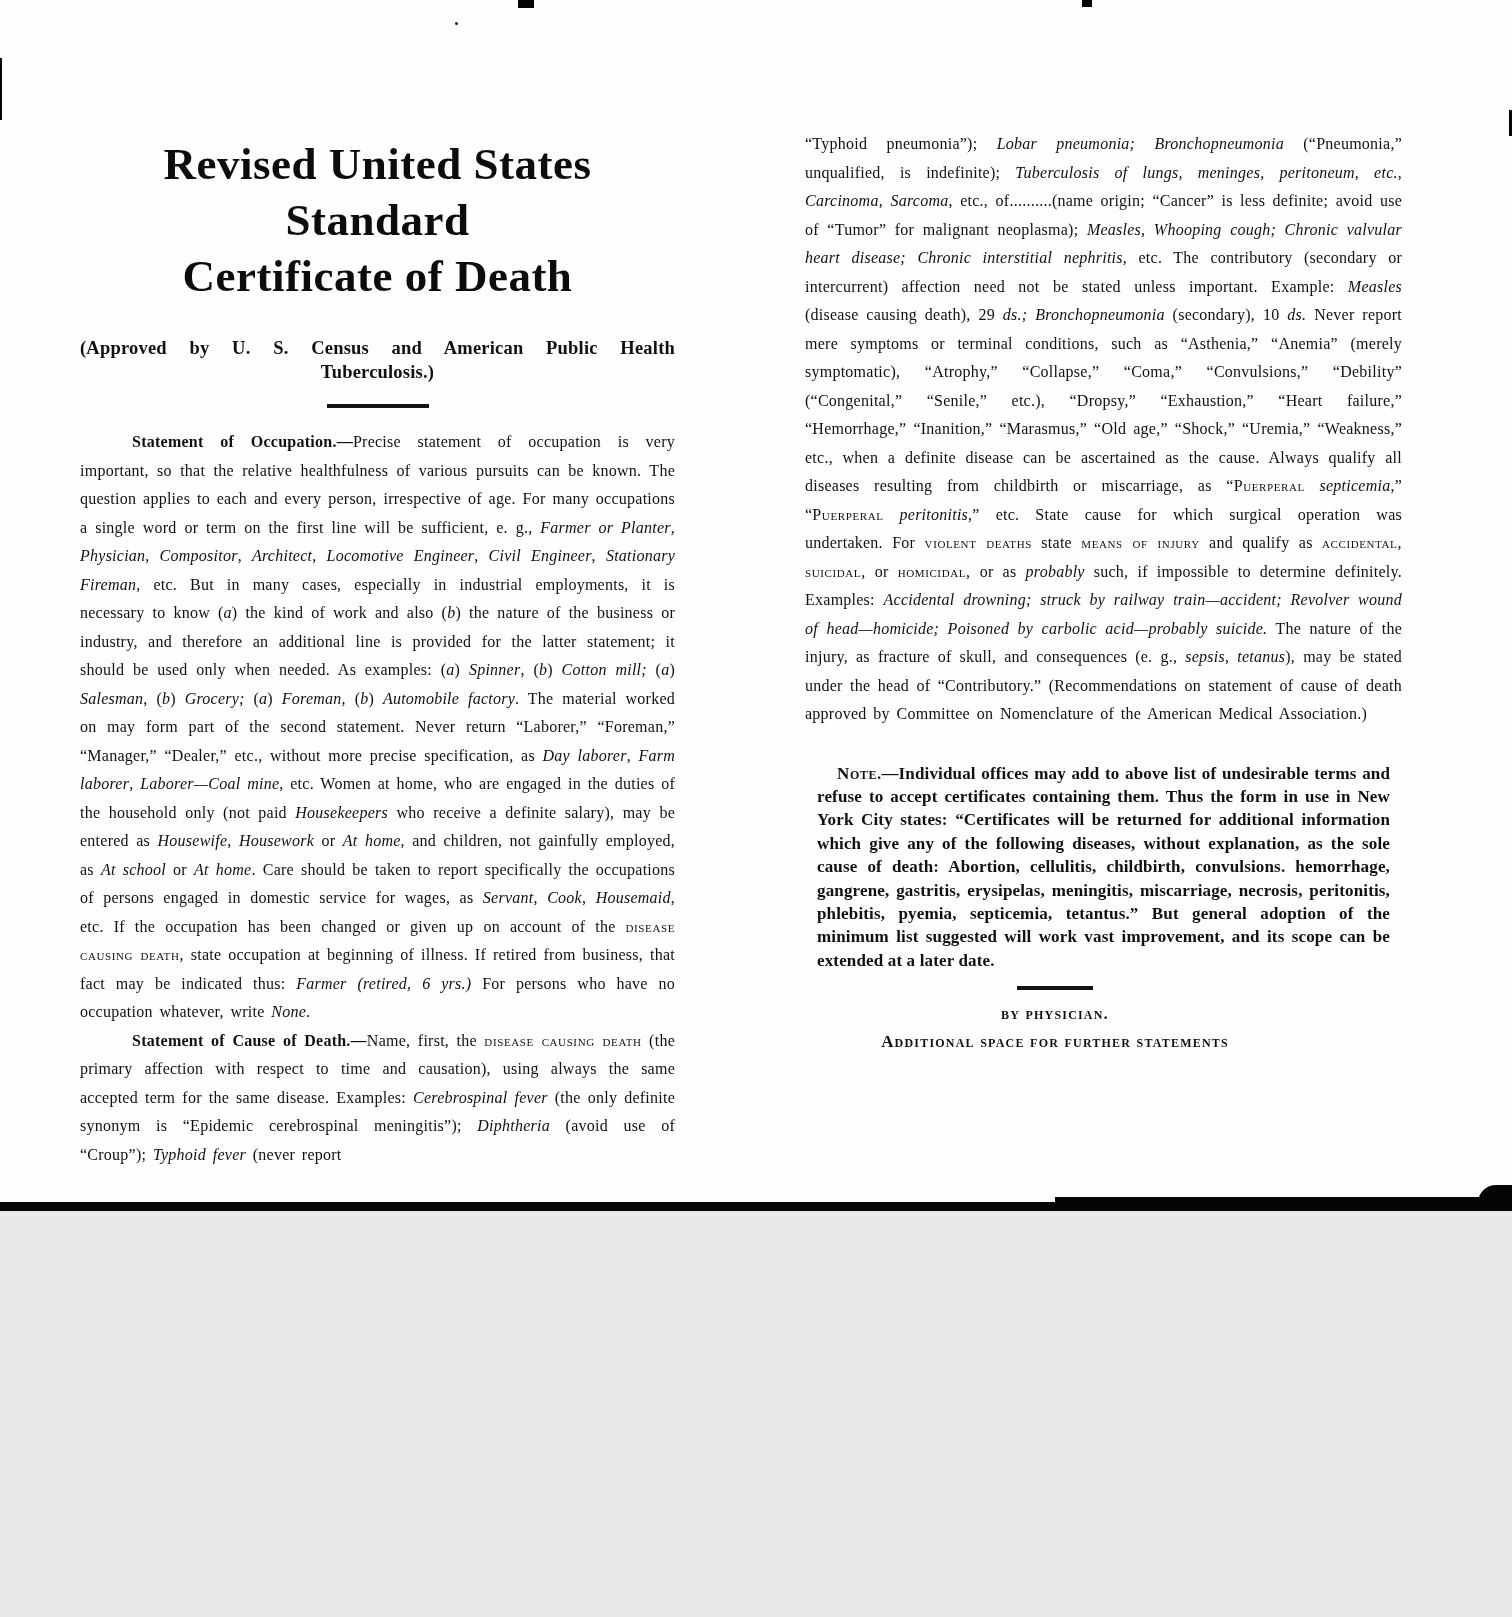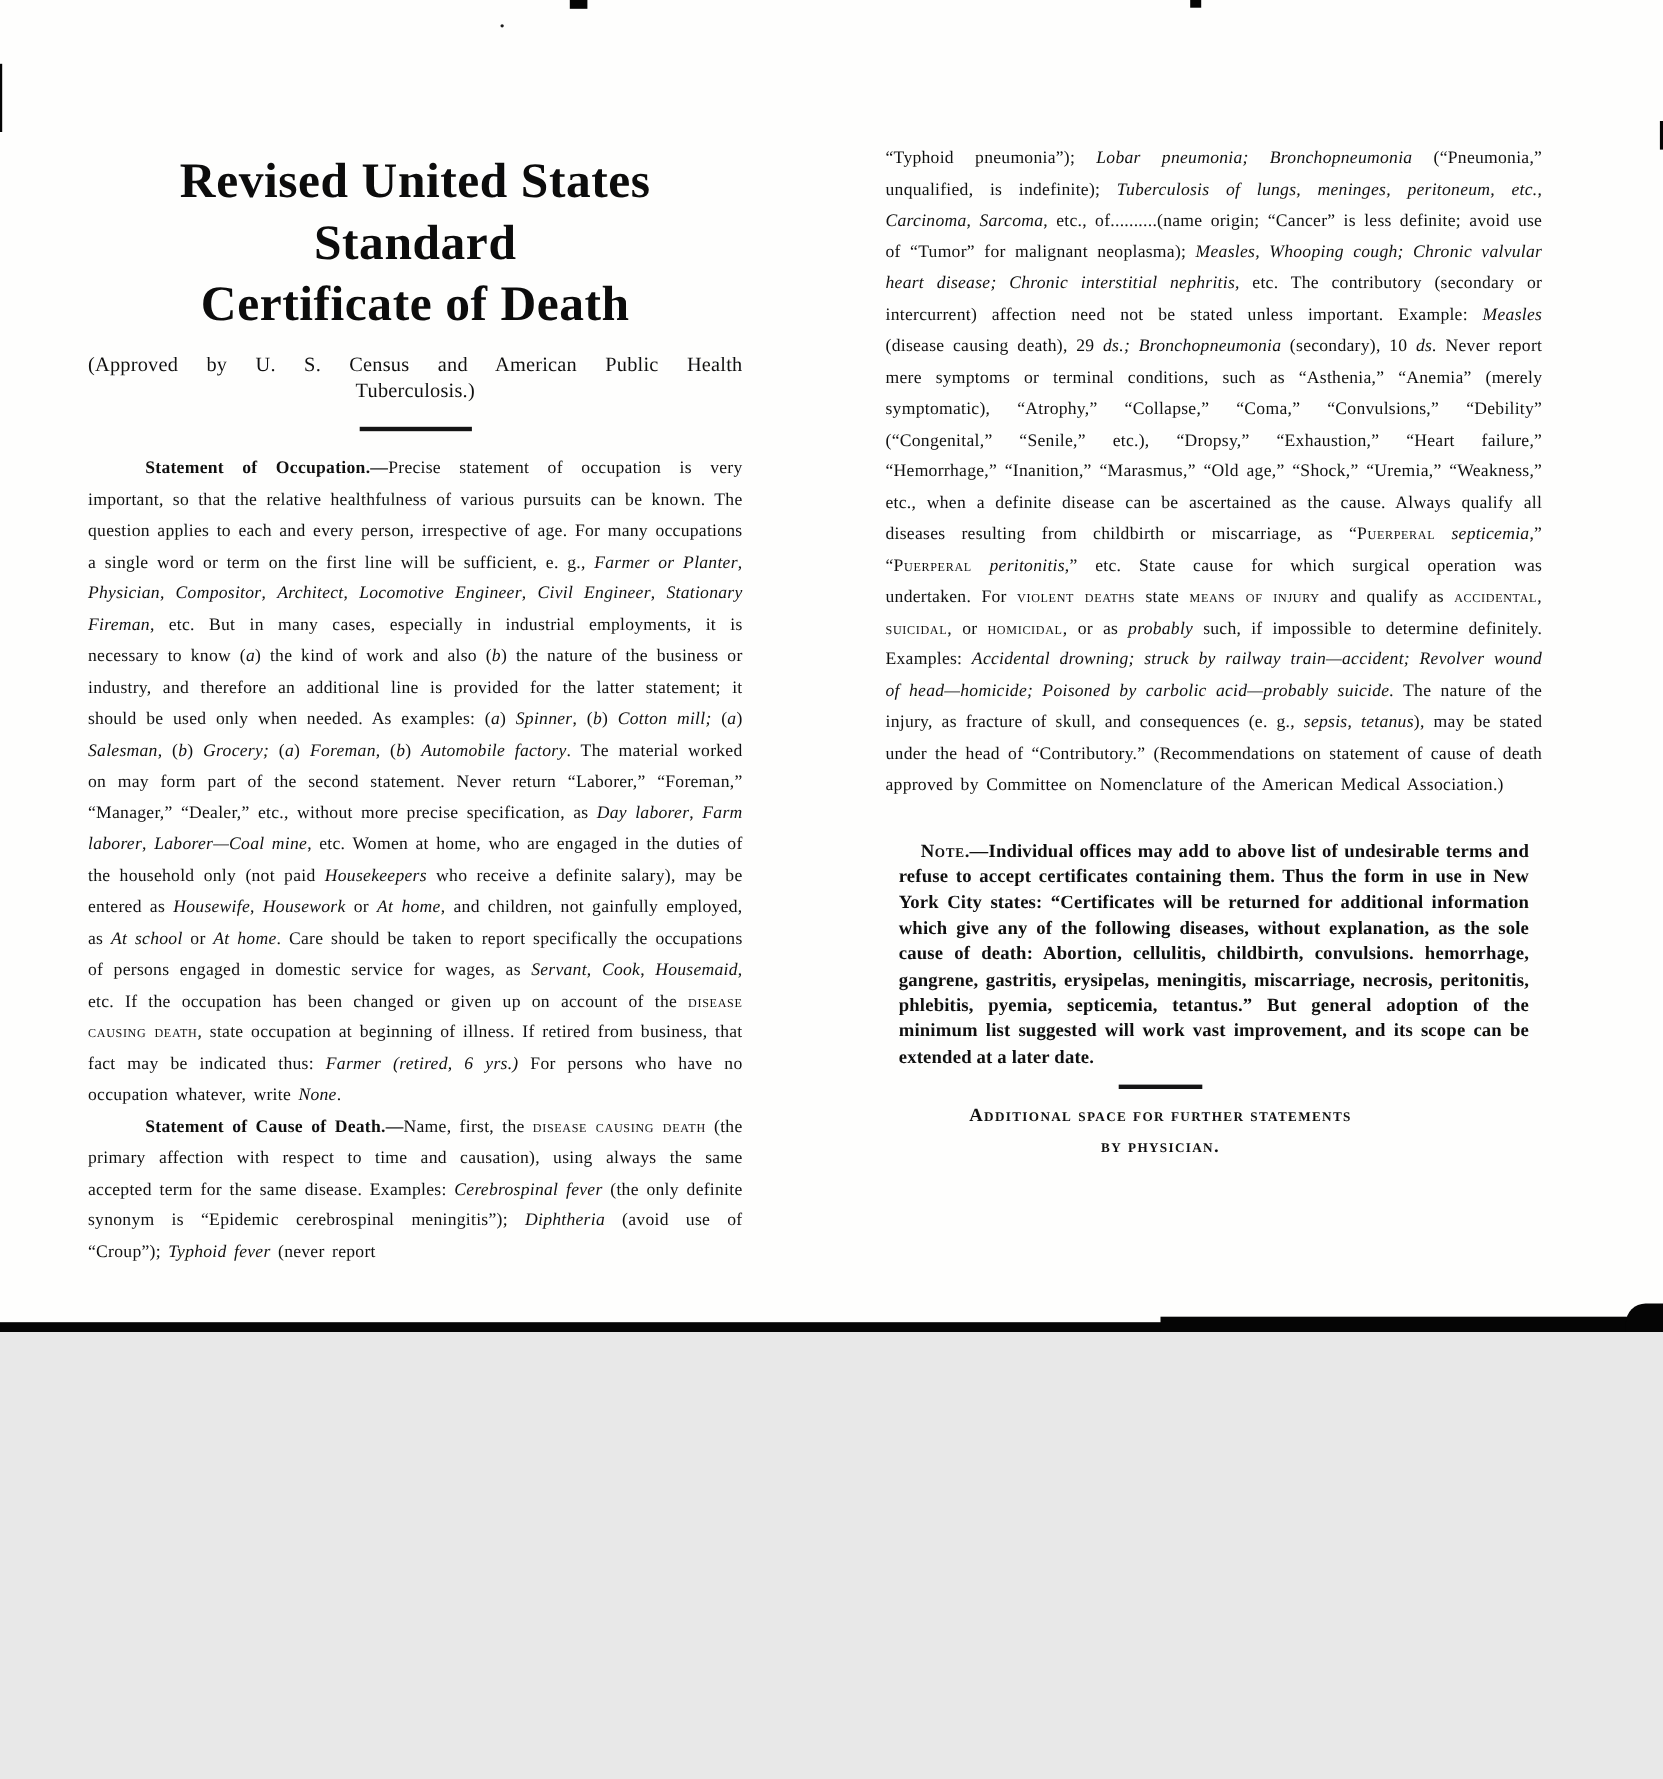--- a/index.html
+++ b/index.html
@@ -19,22 +19,22 @@
   
   .doc-title{
     text-align:center;
     font-weight:bold;
     font-size:45px;
     line-height:56px;
     letter-spacing:0.5px;
     color:#0c0c0c;
   }
   .doc-subtitle{
-    margin-top:16px;
-    font-weight:normal;
+    margin-top:32px;
+    font-weight:bold;
     font-size:18.5px;
     line-height:24px;
     letter-spacing:0.2px;
   }
   .doc-subtitle .l1{display:block;text-align:justify;text-align-last:justify;}
   .doc-subtitle .l2{display:block;text-align:center;}
   .title-rule{
     width:102px;height:4px;background:#141414;
     margin:20px auto 0 auto;
   }
@@ -132,19 +132,19 @@
       <p class="no-indent"><span>“Typhoid pneumonia”); </span><span class="run-i">Lobar pneumonia; Bronchopneumonia</span><span> (“Pneumonia,” unqualified, is indefinite); </span><span class="run-i">Tuberculosis of lungs, meninges, peritoneum, etc.</span><span>, </span><span class="run-i">Carcinoma</span><span>, </span><span class="run-i">Sarcoma</span><span>, etc., of..........(name origin; “Cancer” is less definite; avoid use of “Tumor” for malignant neoplasma); </span><span class="run-i">Measles, Whooping cough; Chronic valvular heart disease; Chronic interstitial nephritis</span><span>, etc. The contributory (secondary or intercurrent) affection need not be stated unless important. Example: </span><span class="run-i">Measles</span><span> (disease causing death), 29 </span><span class="run-i">ds.;</span><span> </span><span class="run-i">Bronchopneumonia</span><span> (secondary), 10 </span><span class="run-i">ds.</span><span> Never report mere symptoms or terminal conditions, such as “Asthenia,” “Anemia” (merely symptomatic), “Atrophy,” “Collapse,” “Coma,” “Convulsions,” “Debility” (“Congenital,” “Senile,” etc.), “Dropsy,” “Exhaustion,” “Heart failure,” “Hemorrhage,” “Inanition,” “Marasmus,” “Old age,” “Shock,” “Uremia,” “Weakness,” etc., when a definite disease can be ascertained as the cause. Always qualify all diseases resulting from childbirth or miscarriage, as “</span><span class="run-sc">Puerperal</span><span> </span><span class="run-i">septicemia</span><span>,” “</span><span class="run-sc">Puerperal</span><span> </span><span class="run-i">peritonitis</span><span>,” etc. State cause for which surgical operation was undertaken. For </span><span class="run-sc">violent deaths</span><span> state </span><span class="run-sc">means of injury</span><span> and qualify as </span><span class="run-sc">accidental, suicidal,</span><span> or </span><span class="run-sc">homicidal,</span><span> or as </span><span class="run-i">probably</span><span> such, if impossible to determine definitely. Examples: </span><span class="run-i">Accidental drowning; struck by railway train—accident; Revolver wound of head—homicide; Poisoned by carbolic acid—probably suicide.</span><span> The nature of the injury, as fracture of skull, and consequences (e. g., </span><span class="run-i">sepsis</span><span>, </span><span class="run-i">tetanus</span><span>), may be stated under the head of “Contributory.” (Recommendations on statement of cause of death approved by Committee on Nomenclature of the American Medical Association.)</span></p>
     </div>
 
     <div class="note-text">
       <p><span class="run-sc">Note</span><span>.—Individual offices may add to above list of undesirable terms and refuse to accept certificates containing them. Thus the form in use in New York City states: “Certificates will be returned for additional information which give any of the following diseases, without explanation, as the sole cause of death: Abortion, cellulitis, childbirth, convulsions. hemorrhage, gangrene, gastritis, erysipelas, meningitis, miscarriage, necrosis, peritonitis, phlebitis, pyemia, septicemia, tetantus.” But general adoption of the minimum list suggested will work vast improvement, and its scope can be extended at a later date.</span></p>
     </div>
 
     <div class="footer-block">
       <div class="footer-rule"></div>
       <div class="footer-caps">
+        <span>by physician.</span>
         <span>Additional space for further statements</span>
-        <span>by physician.</span>
       </div>
     </div>
   </div>
 
 </div>
 
 </body></html>

